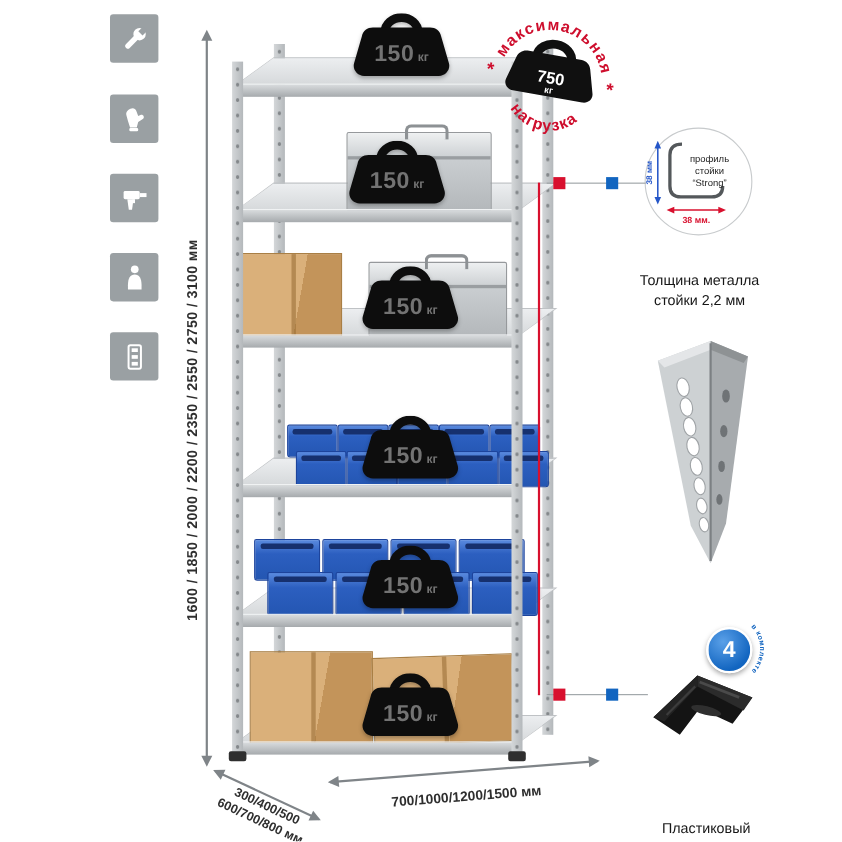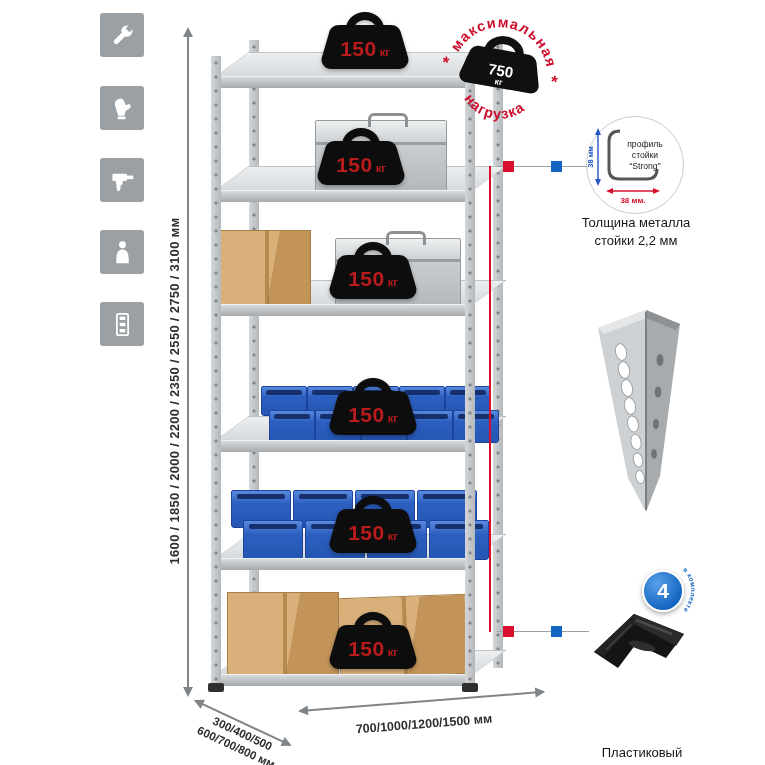--- a/index.html
+++ b/index.html
@@ -54,21 +54,21 @@
   .cbox{position:absolute;z-index:3;border:1px solid #a97f45;
      background:linear-gradient(100deg,#dab07a 58%,#c3945a 58%);}
   .cbox::before{content:"";position:absolute;left:50%;top:0;bottom:0;width:4px;background:rgba(150,105,50,.55);}
   .bin{position:absolute;z-index:3;border:1px solid #1d449c;border-radius:2px 2px 3px 3px;
      background:linear-gradient(#5a8ade,#2c5fc0 35%,#2456b2);}
   .bin::before{content:"";position:absolute;left:8%;right:8%;top:3px;height:5px;background:#16306e;border-radius:2px;}
 
   
   .weight{position:absolute;width:116px;height:62px;z-index:20;filter:drop-shadow(0 2px 2px rgba(0,0,0,.3));}
   .weight svg{position:absolute;inset:0;width:100%;height:100%;}
-  .weight-label{position:absolute;left:0;right:0;top:25px;text-align:center;color:#b91c1c;white-space:nowrap;}
+  .weight-label{position:absolute;left:0;right:0;top:25px;text-align:center;color:#737373;white-space:nowrap;}
   .weight-label .num{font-size:21px;font-weight:bold;letter-spacing:.5px;}
   .weight-label .unit{font-size:11px;font-weight:bold;margin-left:3px;}
 
   
   .stamp{position:absolute;left:438px;top:6px;width:126px;height:126px;transform:rotate(10deg);z-index:30;}
   .stampArc{font-size:14.5px;font-weight:bold;fill:#ce0e2d;letter-spacing:1.2px;}
   .stampStar{font-size:17px;font-weight:bold;fill:#ce0e2d;}
   .stampNum{font-size:15px;font-weight:bold;fill:#fff;}
   .stampUnit{font-size:8.5px;font-weight:bold;fill:#fff;}
 
@@ -278,21 +278,21 @@
         <line x1="24" y1="74" x2="68" y2="74" stroke="#d8102e" stroke-width="1.4"></line>
         <polygon points="26,71 26,77 19,74" fill="#d8102e"></polygon>
         <polygon points="66,71 66,77 73,74" fill="#d8102e"></polygon>
         <text class="p-red" text-anchor="middle" x="46" y="86">38 мм.</text>
       </g>
       <text class="p-label" text-anchor="middle" x="58" y="30">профиль</text>
       <text class="p-label" text-anchor="middle" x="58" y="41">стойки</text>
       <text class="p-label" text-anchor="middle" x="58" y="52">“Strong”</text>
     </svg>
   </div>
-  <div class="caption" style="left:568px;top:214px;width:136px;">
+  <div class="caption" style="left:568px;top:246px;width:136px;">
     <span>Толщина металла</span>
     <span>стойки 2,2 мм</span>
   </div>
 
   <svg class="angle-img" viewBox="0 0 136 228">
     <polygon points="68,10 102,24 82,176 68,212" fill="#a7abae"></polygon>
     <polygon points="68,10 20,28 50,178 68,212" fill="#cdd1d3"></polygon>
     <polygon points="20,28 68,10 68,18 26,34" fill="#e4e6e8"></polygon>
     <polygon points="68,10 102,24 98,30 68,18" fill="#8e9294"></polygon>
     <line x1="68" y1="12" x2="68" y2="210" stroke="#7c8083" stroke-width="2"></line>

